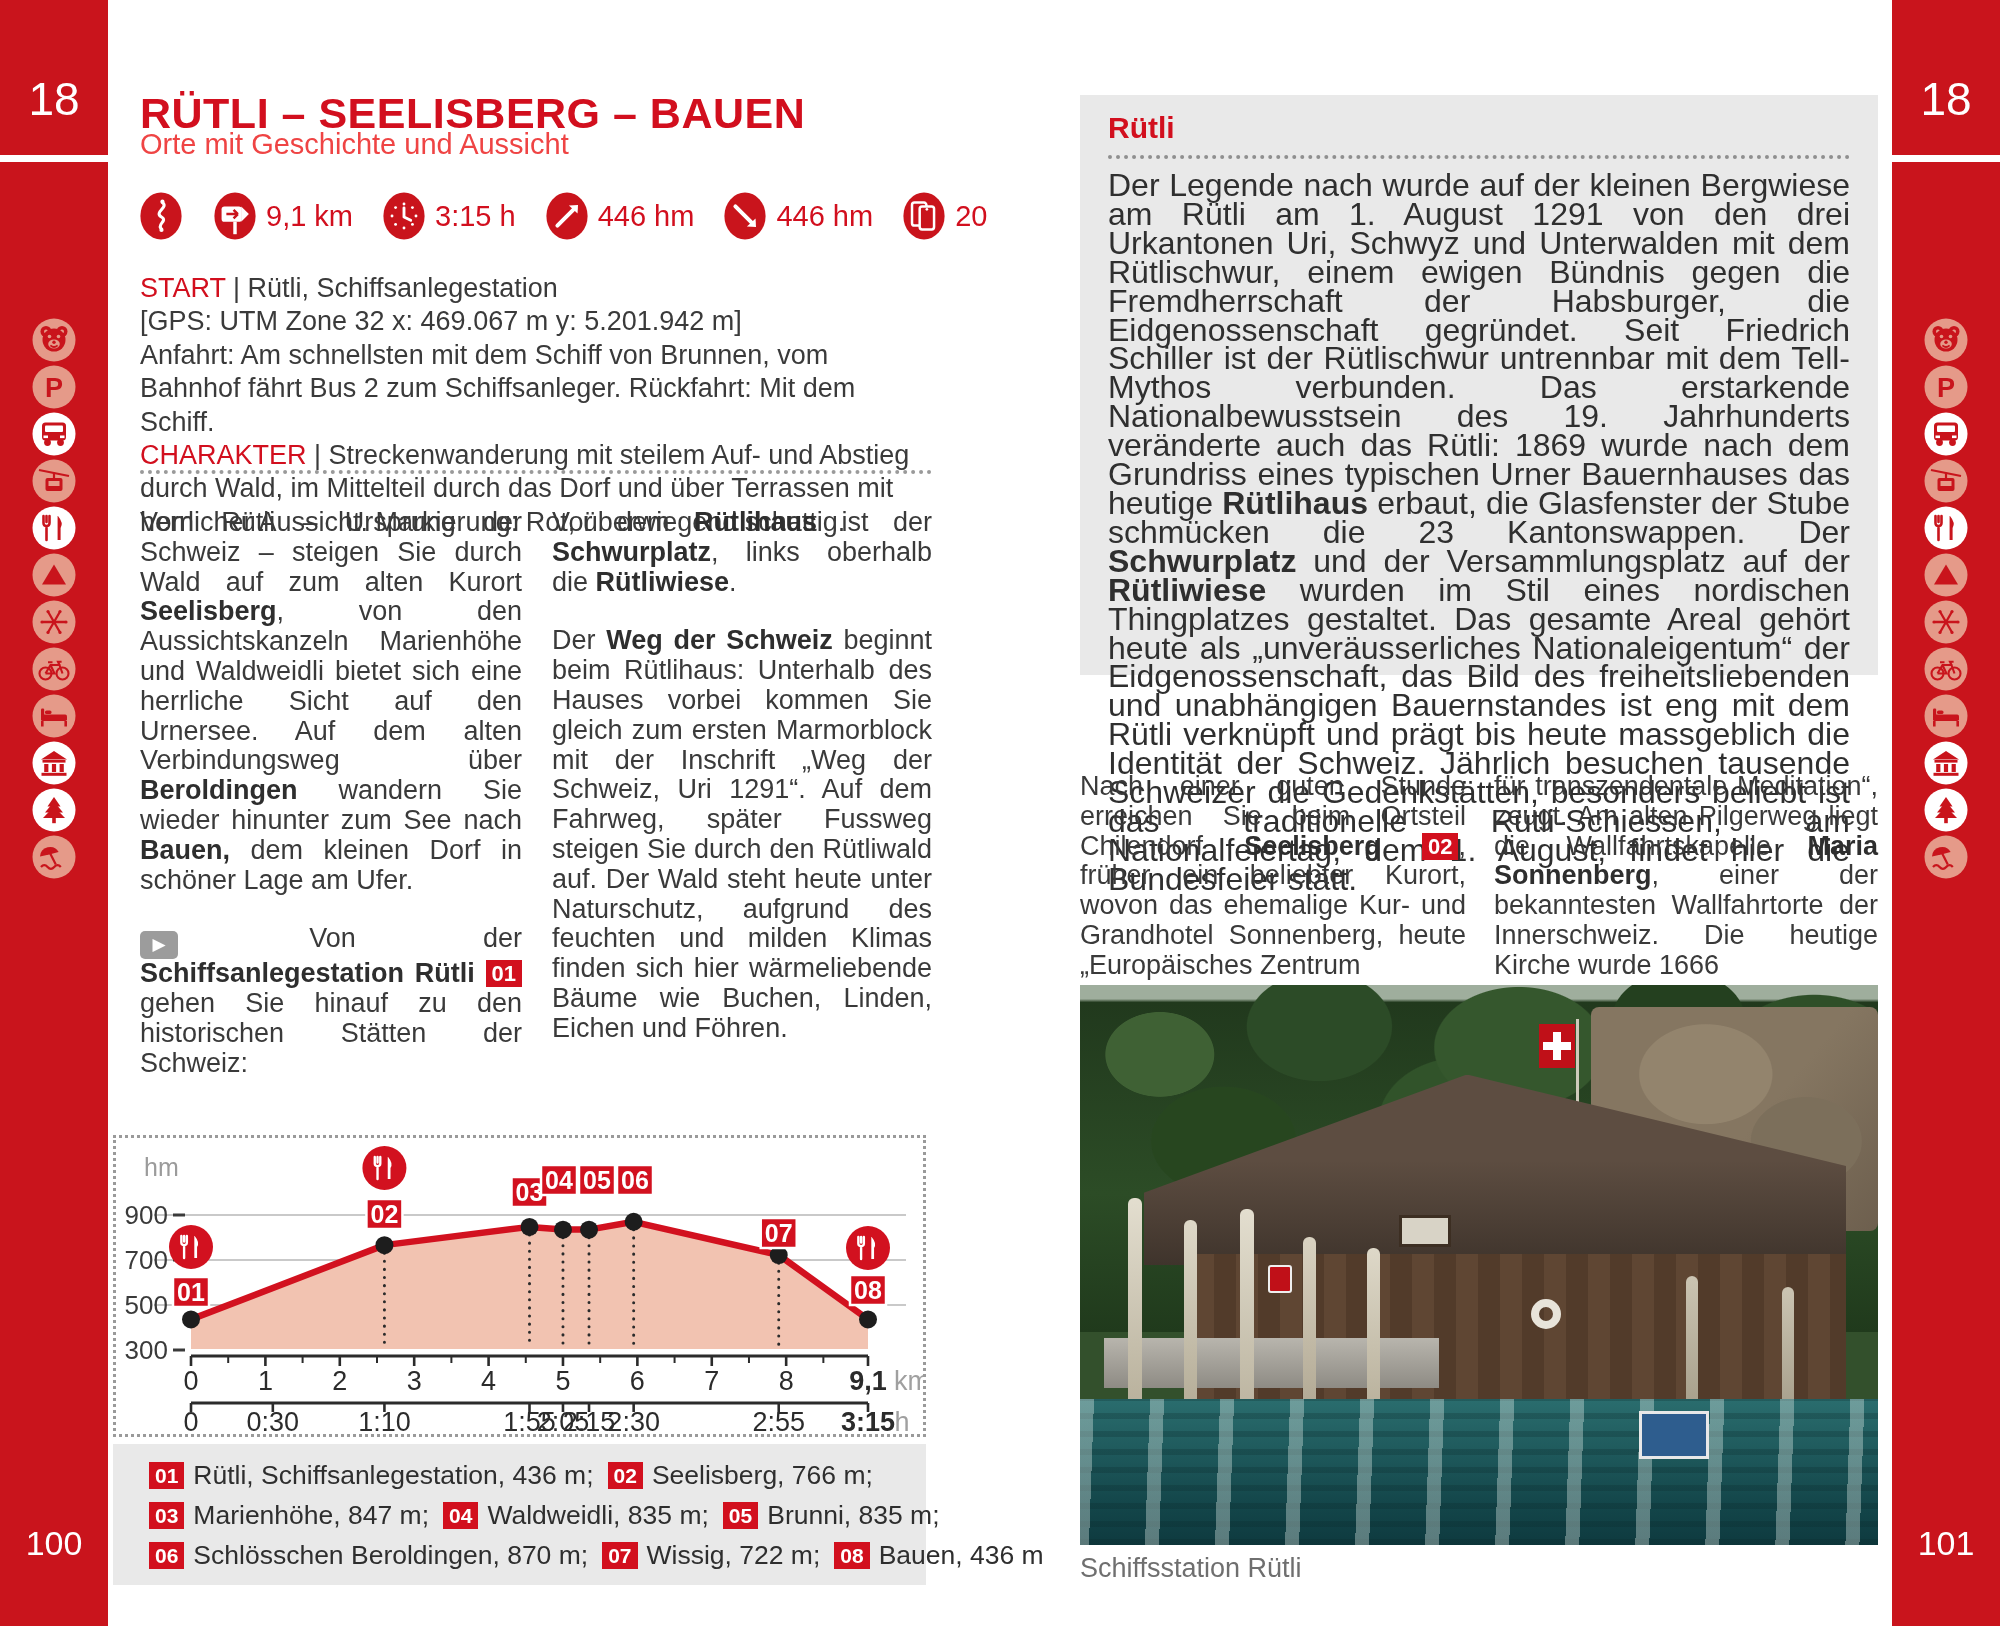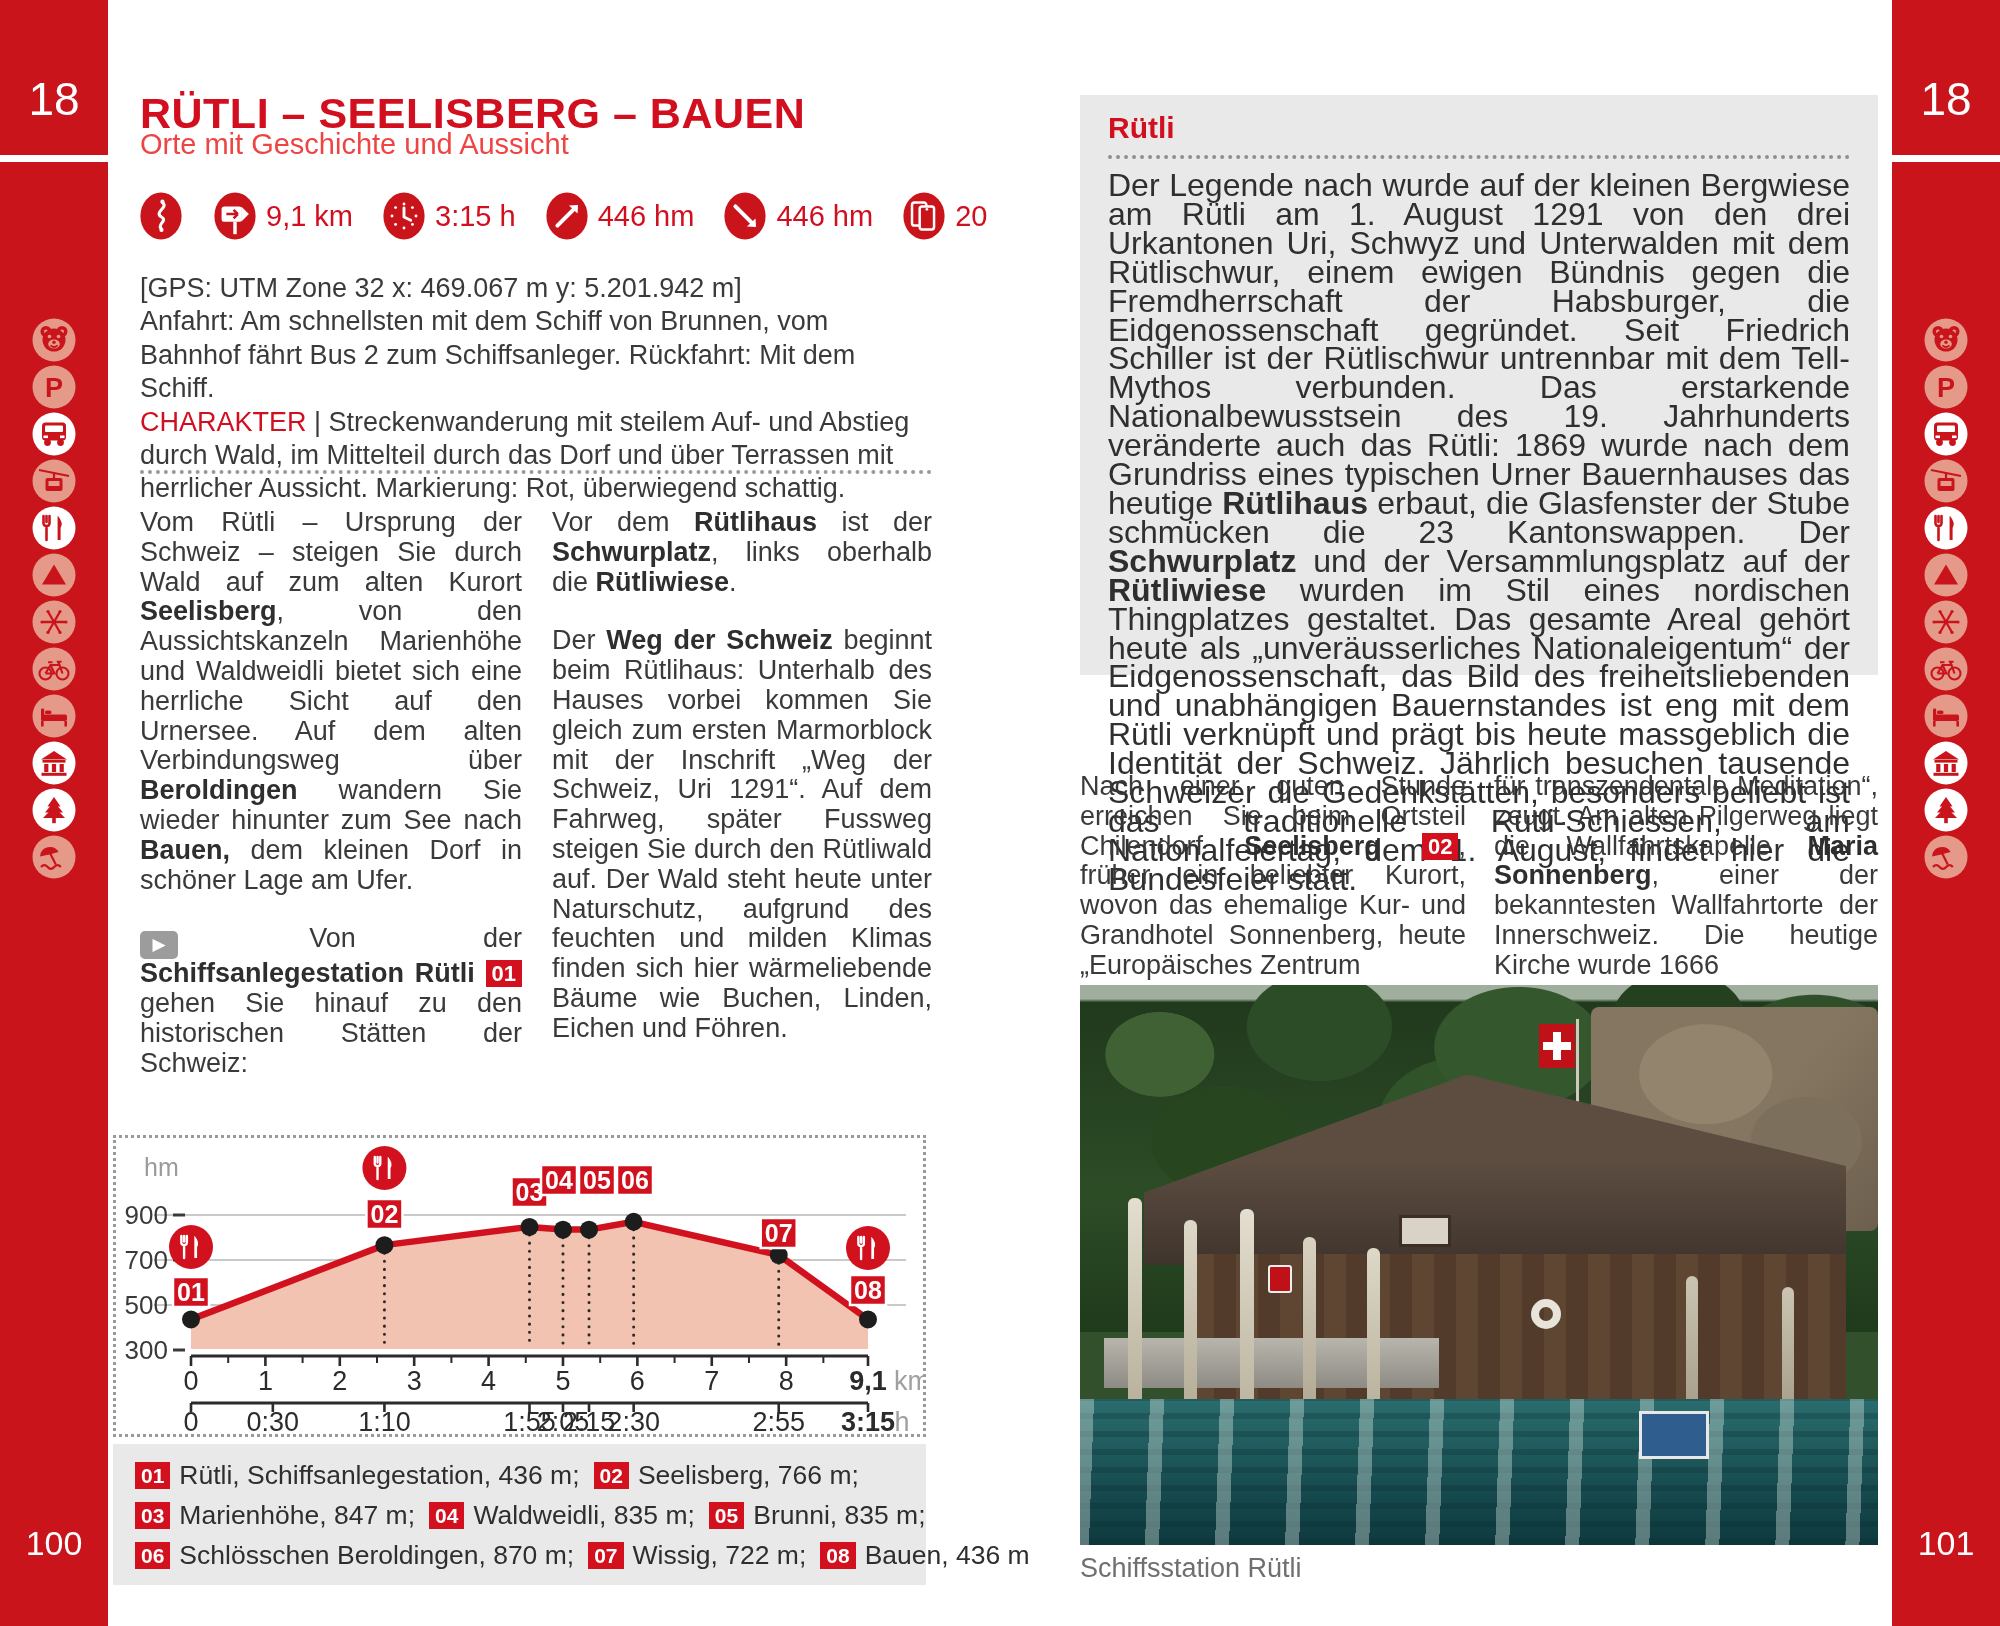--- a/index.html
+++ b/index.html
@@ -42,21 +42,21 @@
 
   .badge{display:inline-block;background:#d2101e;color:#fff;font-weight:bold;font-size:22px;
          line-height:27px;padding:0 6px;vertical-align:1px;}
   .play{display:inline-block;width:38px;height:28px;background:#9c9c9c;border-radius:5px;color:#fff;
         text-align:center;font-size:17px;line-height:28px;vertical-align:-3px;margin-right:4px;}
 
   
   .chart-box{position:absolute;left:113px;top:1135px;width:813px;height:302px;
              border:3px dotted #9a9a9a;box-sizing:border-box;background:#fff;}
   .legend-box{position:absolute;left:113px;top:1444px;width:813px;box-sizing:border-box;
-              background:#e9e9e9;padding:16px 10px 14px 22px;font-size:26.5px;color:#2e2e2e;}
+              background:#e9e9e9;padding:16px 10px 14px 36px;font-size:26.5px;color:#2e2e2e;}
   .legend-line{margin:0 0 9px 0;white-space:nowrap;}
   .legend-line:last-child{margin-bottom:0;}
   .legend-line .badge{margin-right:9px;font-size:21px;}
   .legend-item{margin-right:14px;}
 
   
   .infobox{position:absolute;left:1080px;top:95px;width:798px;height:580px;background:#e9e9e9;
            box-sizing:border-box;padding:16px 28px 0 28px;}
   .infobox-title{font-size:30px;font-weight:bold;color:#d20f1e;margin:0 0 10px 0;}
   .infobox-rule{border-top:4px dotted #8f8f8f;margin-bottom:12px;}
@@ -397,20 +397,21 @@
       <ellipse cx="0" cy="0" rx="21.5" ry="24.5" fill="#c9141c"></ellipse>
         <rect x="-12.5" y="-14" width="15" height="24" rx="2.5" fill="#c9141c" stroke="#fff" stroke-width="2.6"></rect>
       <rect x="-4.5" y="-10" width="15" height="24" rx="2.5" fill="#c9141c" stroke="#fff" stroke-width="2.6"></rect>
       <circle cx="3" cy="-7" r="1.4" fill="#fff"></circle>
       </svg>
       <span class="stat-label">20</span>
     </div>
   </div>
 
 <div class="start-block" id="start-block">
+    <p><span class="red-label">START</span> | Rütli, Schiffsanlegestation</p>
     <p>[GPS: UTM Zone 32   x: 469.067 m   y: 5.201.942 m]</p>
     <p>Anfahrt: Am schnellsten mit dem Schiff von Brunnen, vom Bahnhof fährt Bus 2 zum Schiffsanleger. Rückfahrt: Mit dem Schiff.</p>
     <p><span class="red-label">CHARAKTER</span> | Streckenwanderung mit steilem Auf- und Abstieg durch Wald, im Mittelteil durch das Dorf und über Terrassen mit herrlicher Aussicht. Markierung: Rot, überwiegend  schattig.</p>
   </div>
 
 <div class="dotted-sep"></div>
 
 <div class="body-col" id="left-col-1">
     <p>Vom Rütli – Ursprung der Schweiz – steigen Sie durch Wald auf zum alten Kurort <b>Seelisberg</b>, von den Aussichtskanzeln Marienhöhe und Waldweidli bietet sich eine herrliche Sicht auf den Urnersee. Auf dem alten Verbindungsweg über <b>Beroldingen</b> wandern Sie wieder hinunter zum See nach <b>Bauen,</b> dem kleinen Dorf in schöner Lage am Ufer.</p>
     <p><span class="play">▶</span> Von der <b>Schiffsanlegestation Rütli</b> <span class="badge">01</span> gehen Sie hinauf zu den historischen Stätten der Schweiz:</p>

